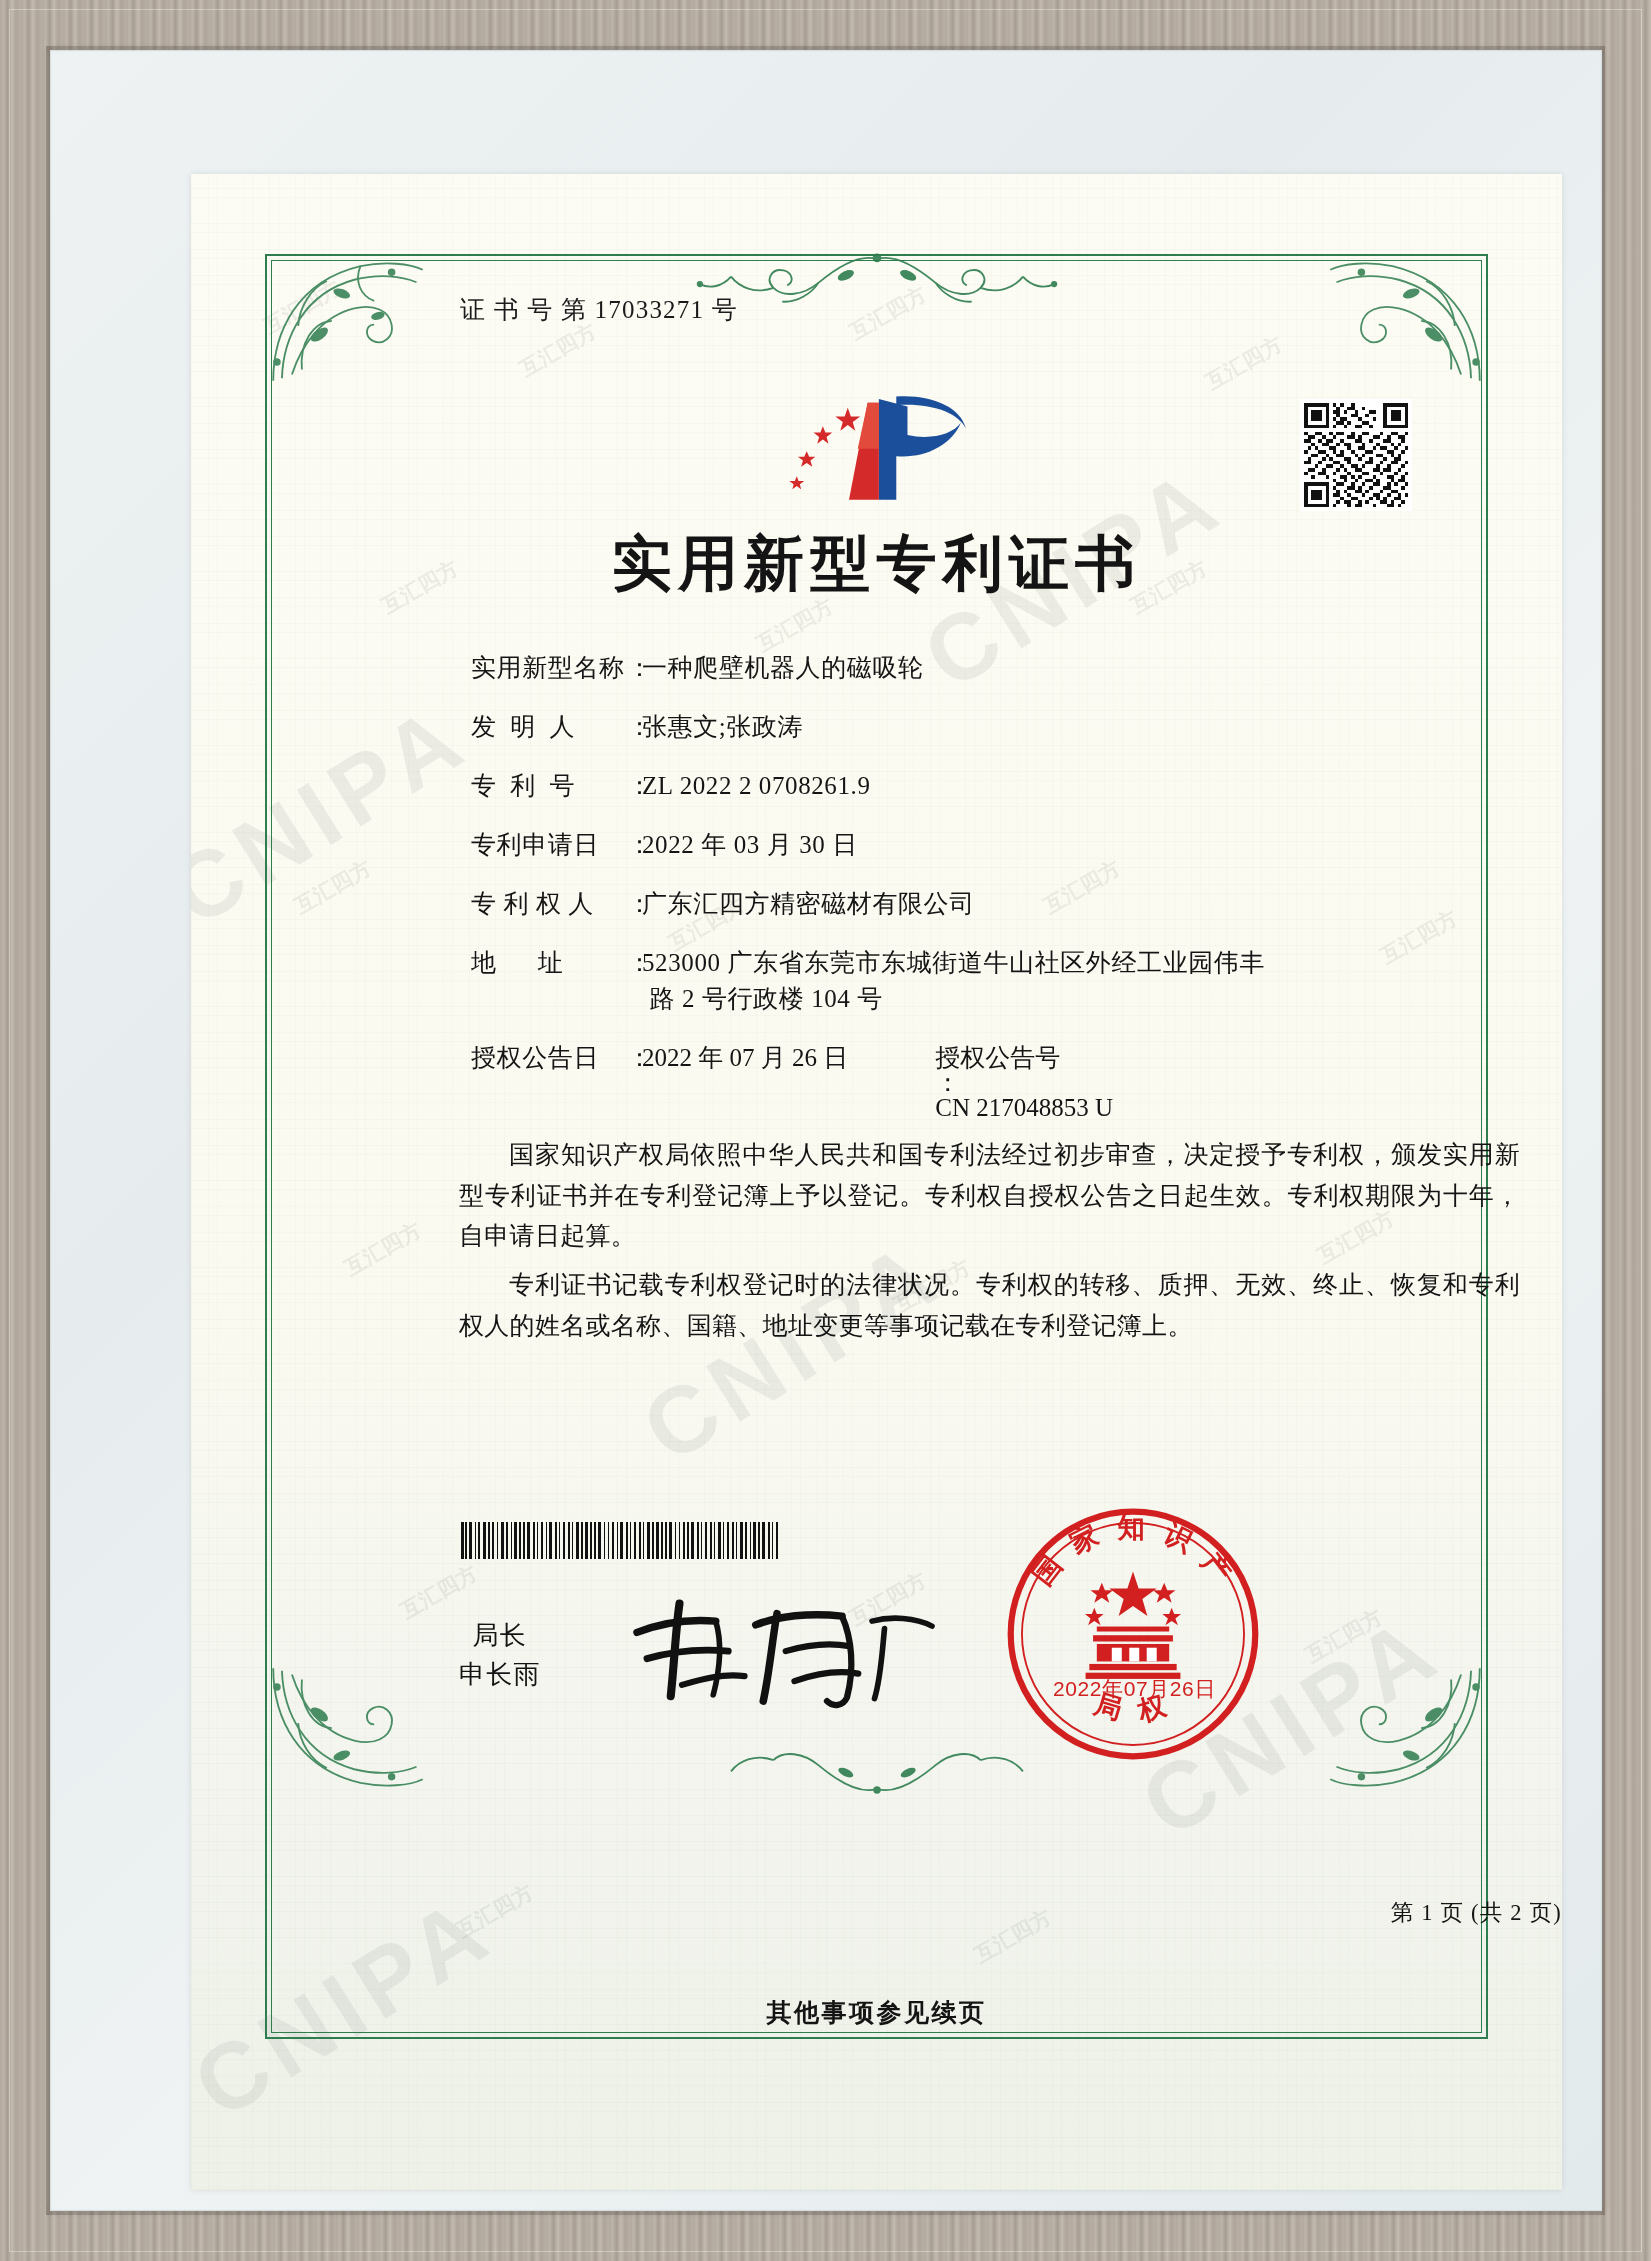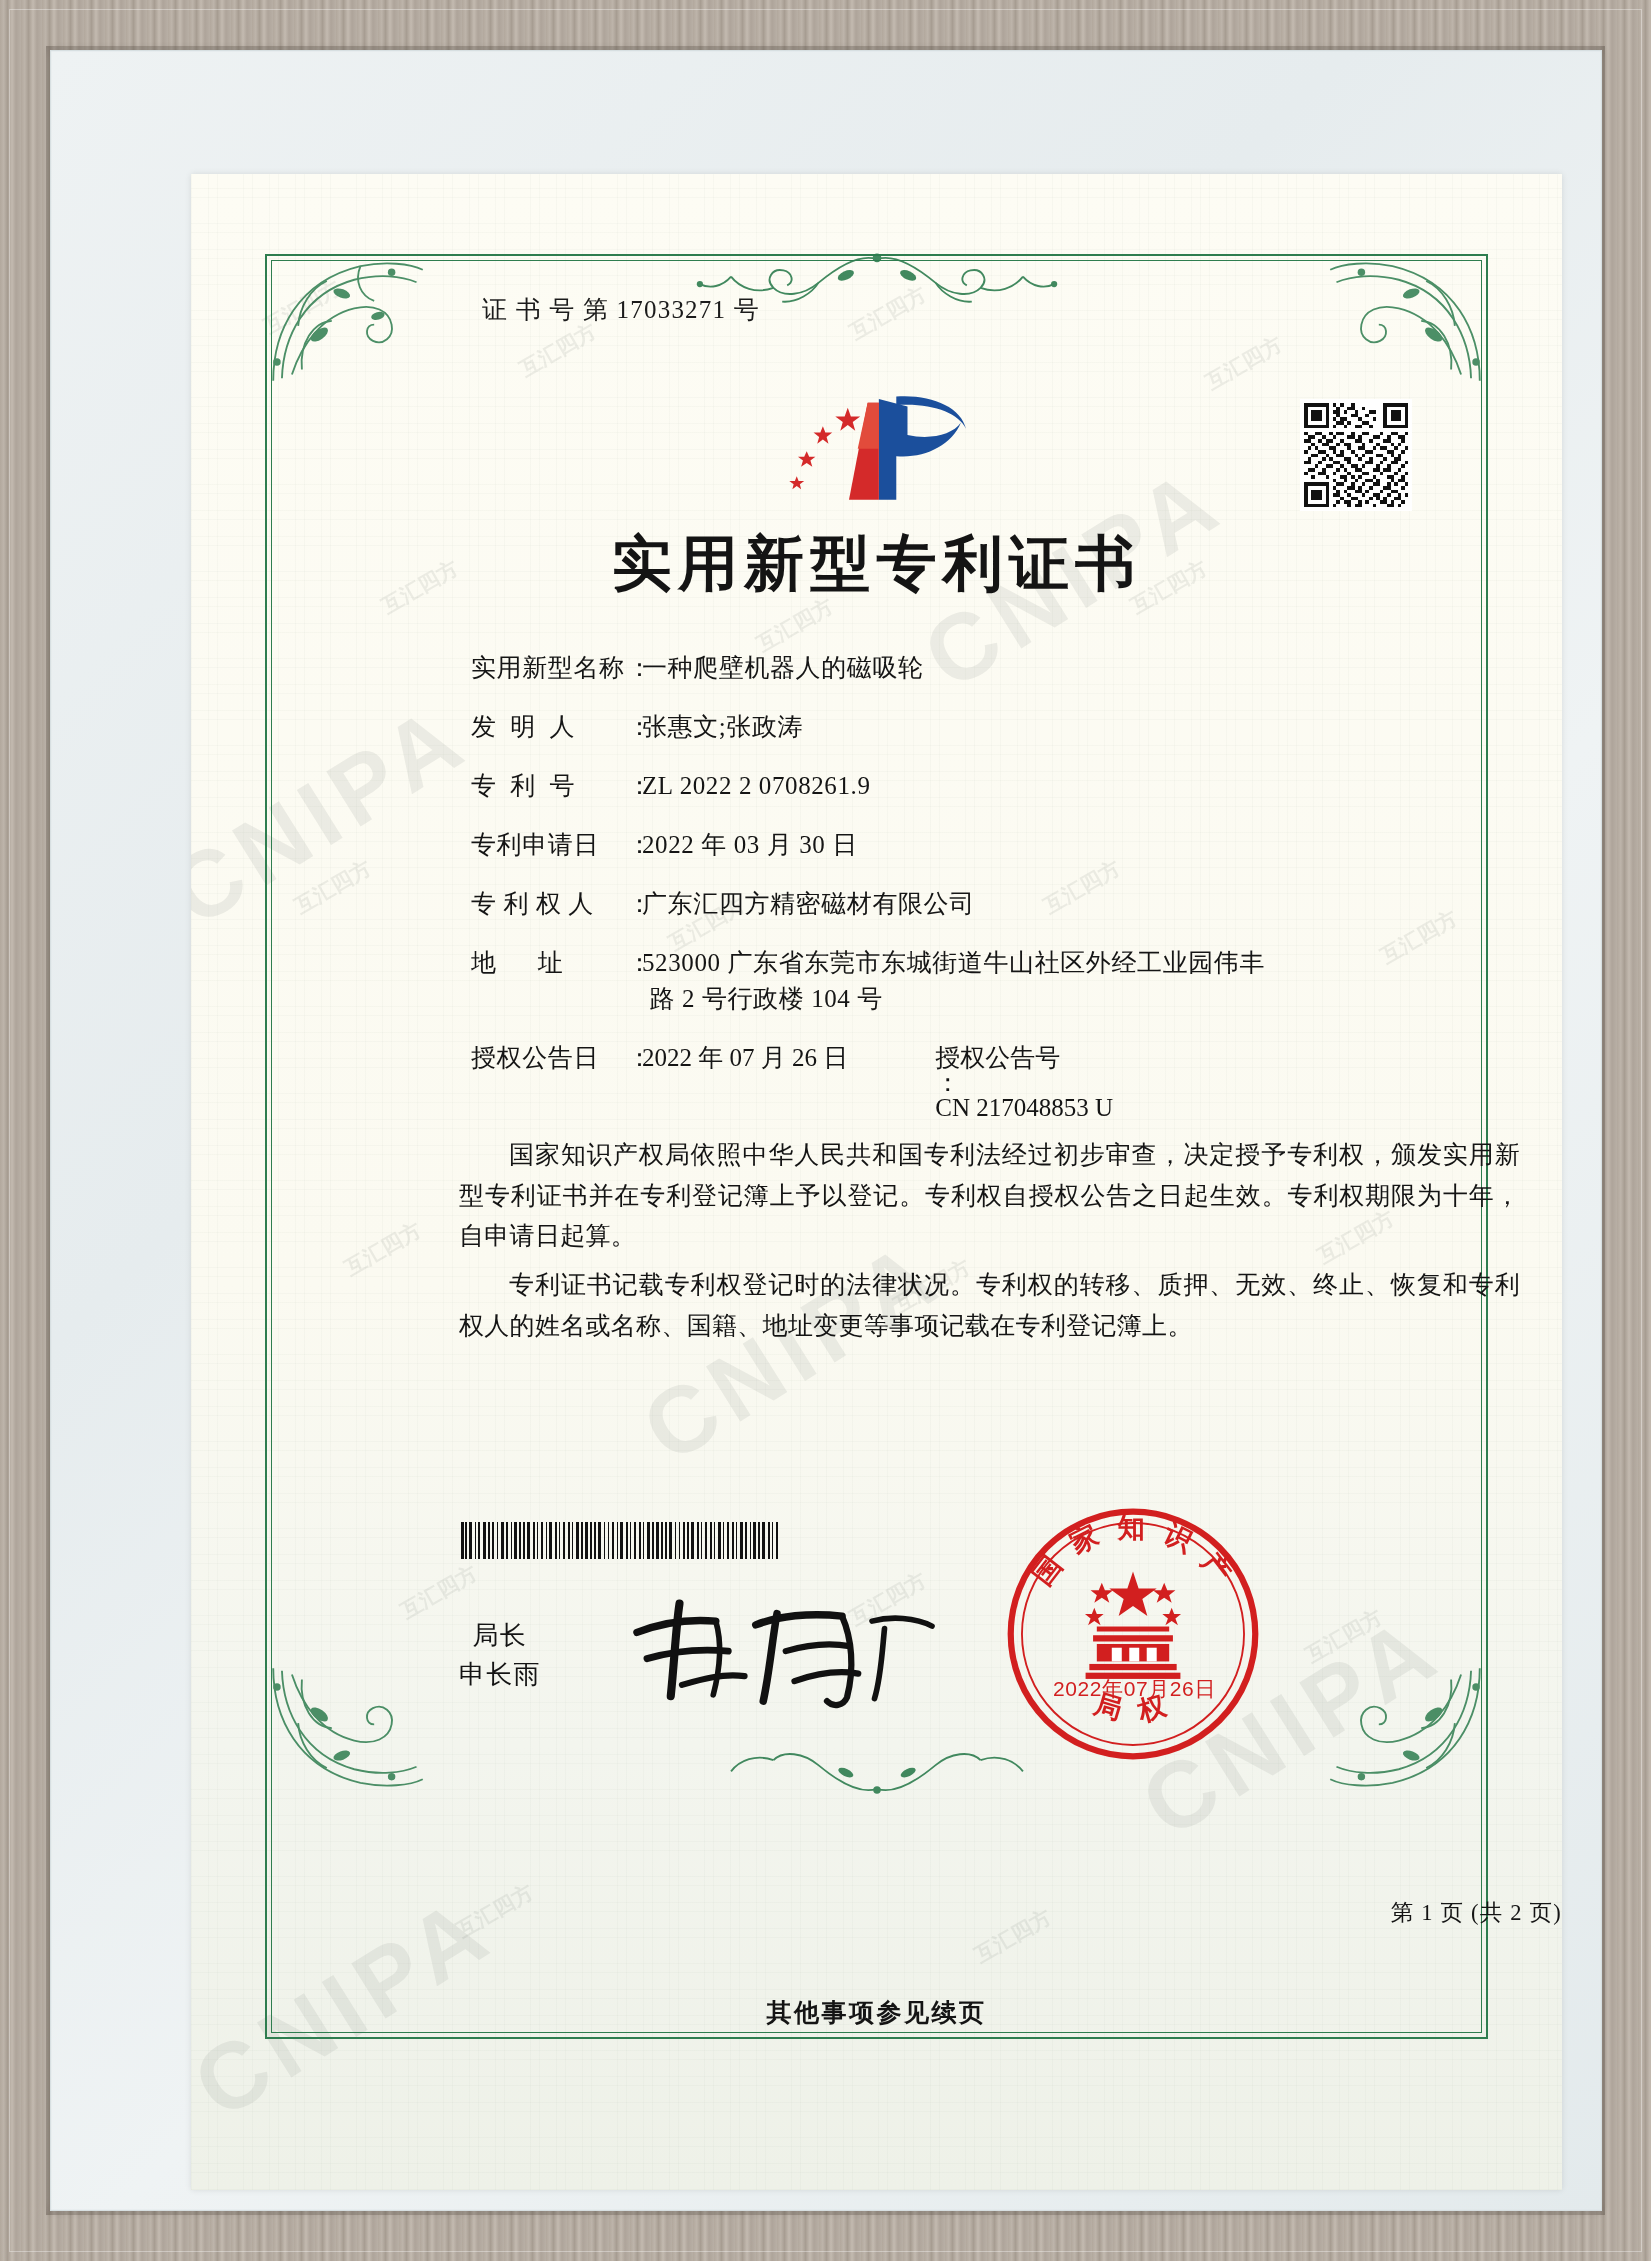--- a/index.html
+++ b/index.html
@@ -118,21 +118,21 @@
     transform: translateX(-50%) scaleY(-1);
     width: 474px; height: 69px;
     pointer-events: none;
     opacity: 0.9;
   }
   .bottom-flourish svg { width: 100%; height: 100%; display: block; }
 
   
   .content {
     position: absolute;
-    left: 122px; top: 119px;
+    left: 100px; top: 119px;
     width: 1161px;
   }
 
   .cert-no {
     font-size: 25px;
     color: #1b1b1b;
     letter-spacing: 1.2px;
     margin-left: 169px;
   }
 

